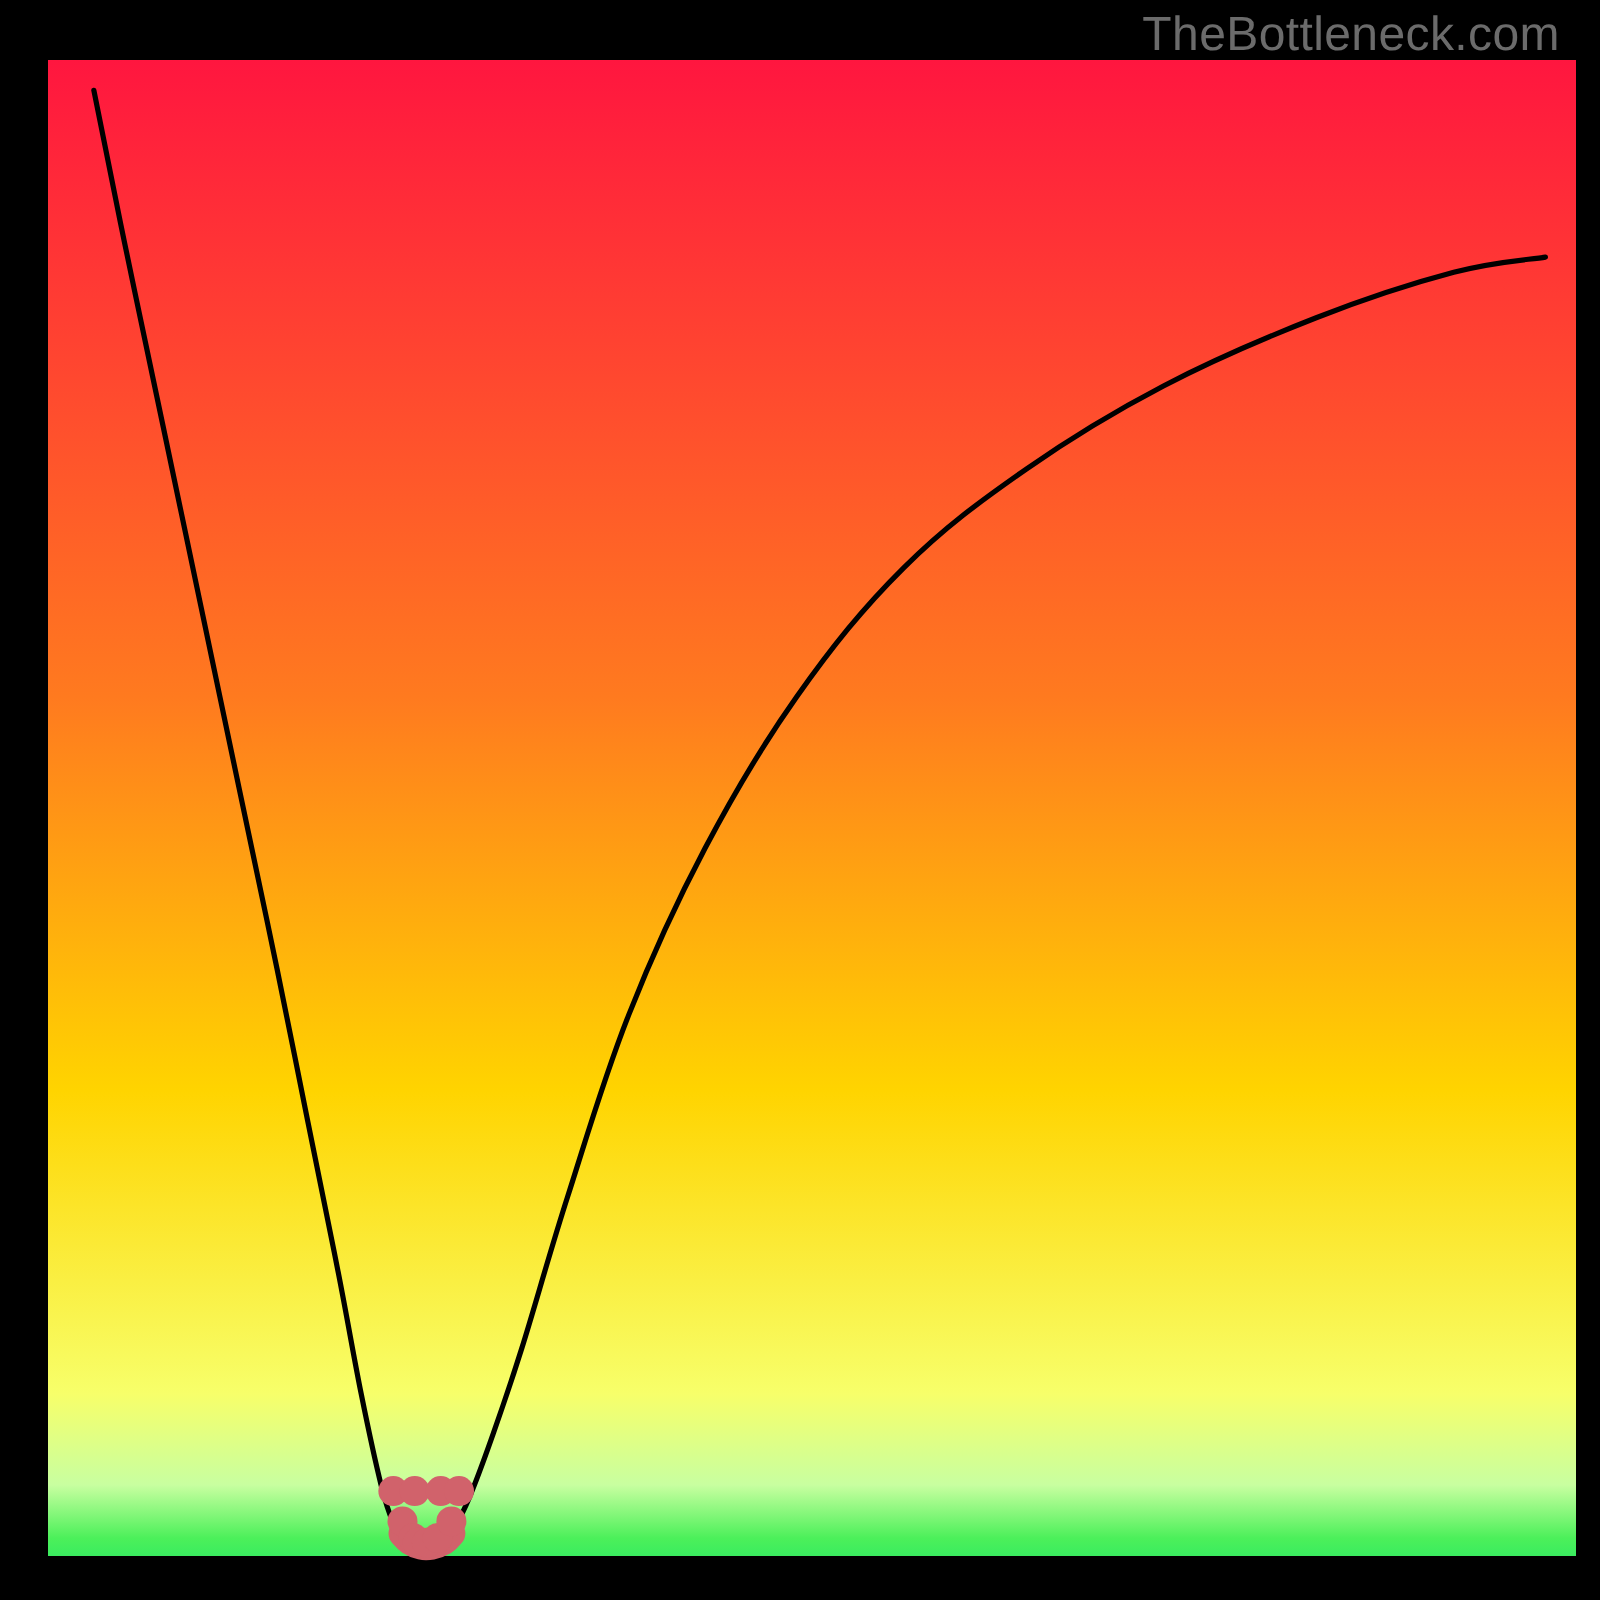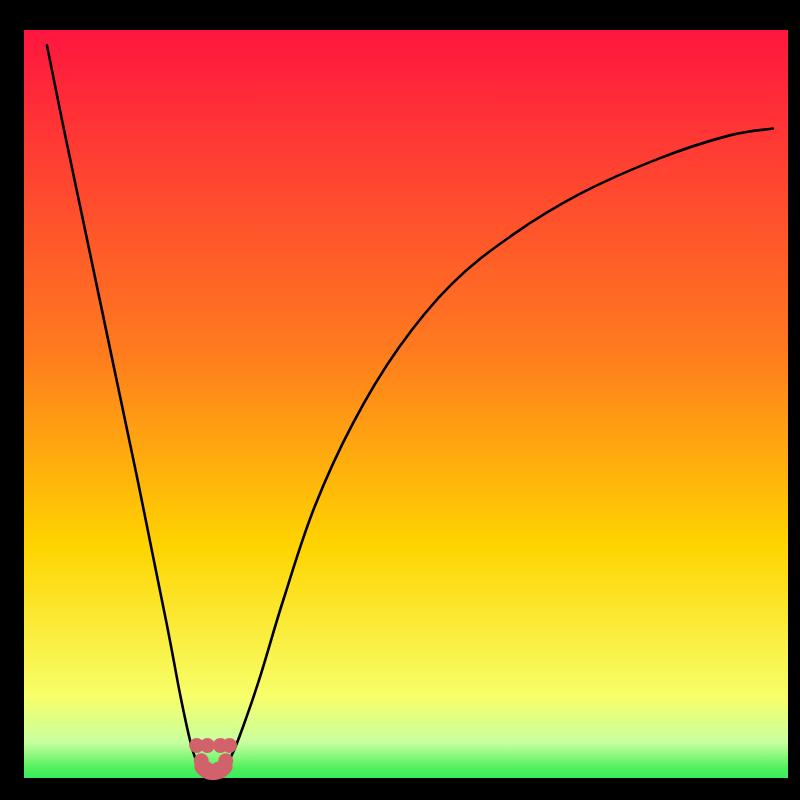--- a/index.html
+++ b/index.html
@@ -30,20 +30,21 @@
     position: absolute;
     top: 0;
     left: 0;
   }
 </style>
 </head>
 <body>
 
 <div class="stage">
 
+  <div class="watermark">TheBottleneck.com</div>
 
   <svg id="chart-svg" width="800" height="800" viewBox="0 0 800 800">
     <defs>
       <linearGradient id="bg-grad" x1="0" y1="0" x2="0" y2="1">
         <stop id="g0" offset="0%" stop-color="#ff163f"></stop>
         <stop id="g1" offset="42%" stop-color="#ff7a1f"></stop>
         <stop id="g2" offset="68%" stop-color="#ffd400"></stop>
         <stop id="g3" offset="88%" stop-color="#f7ff6a"></stop>
         <stop id="g4" offset="94%" stop-color="#c8ffa0"></stop>
         <stop id="g5" offset="97.5%" stop-color="#4cf05a"></stop>

